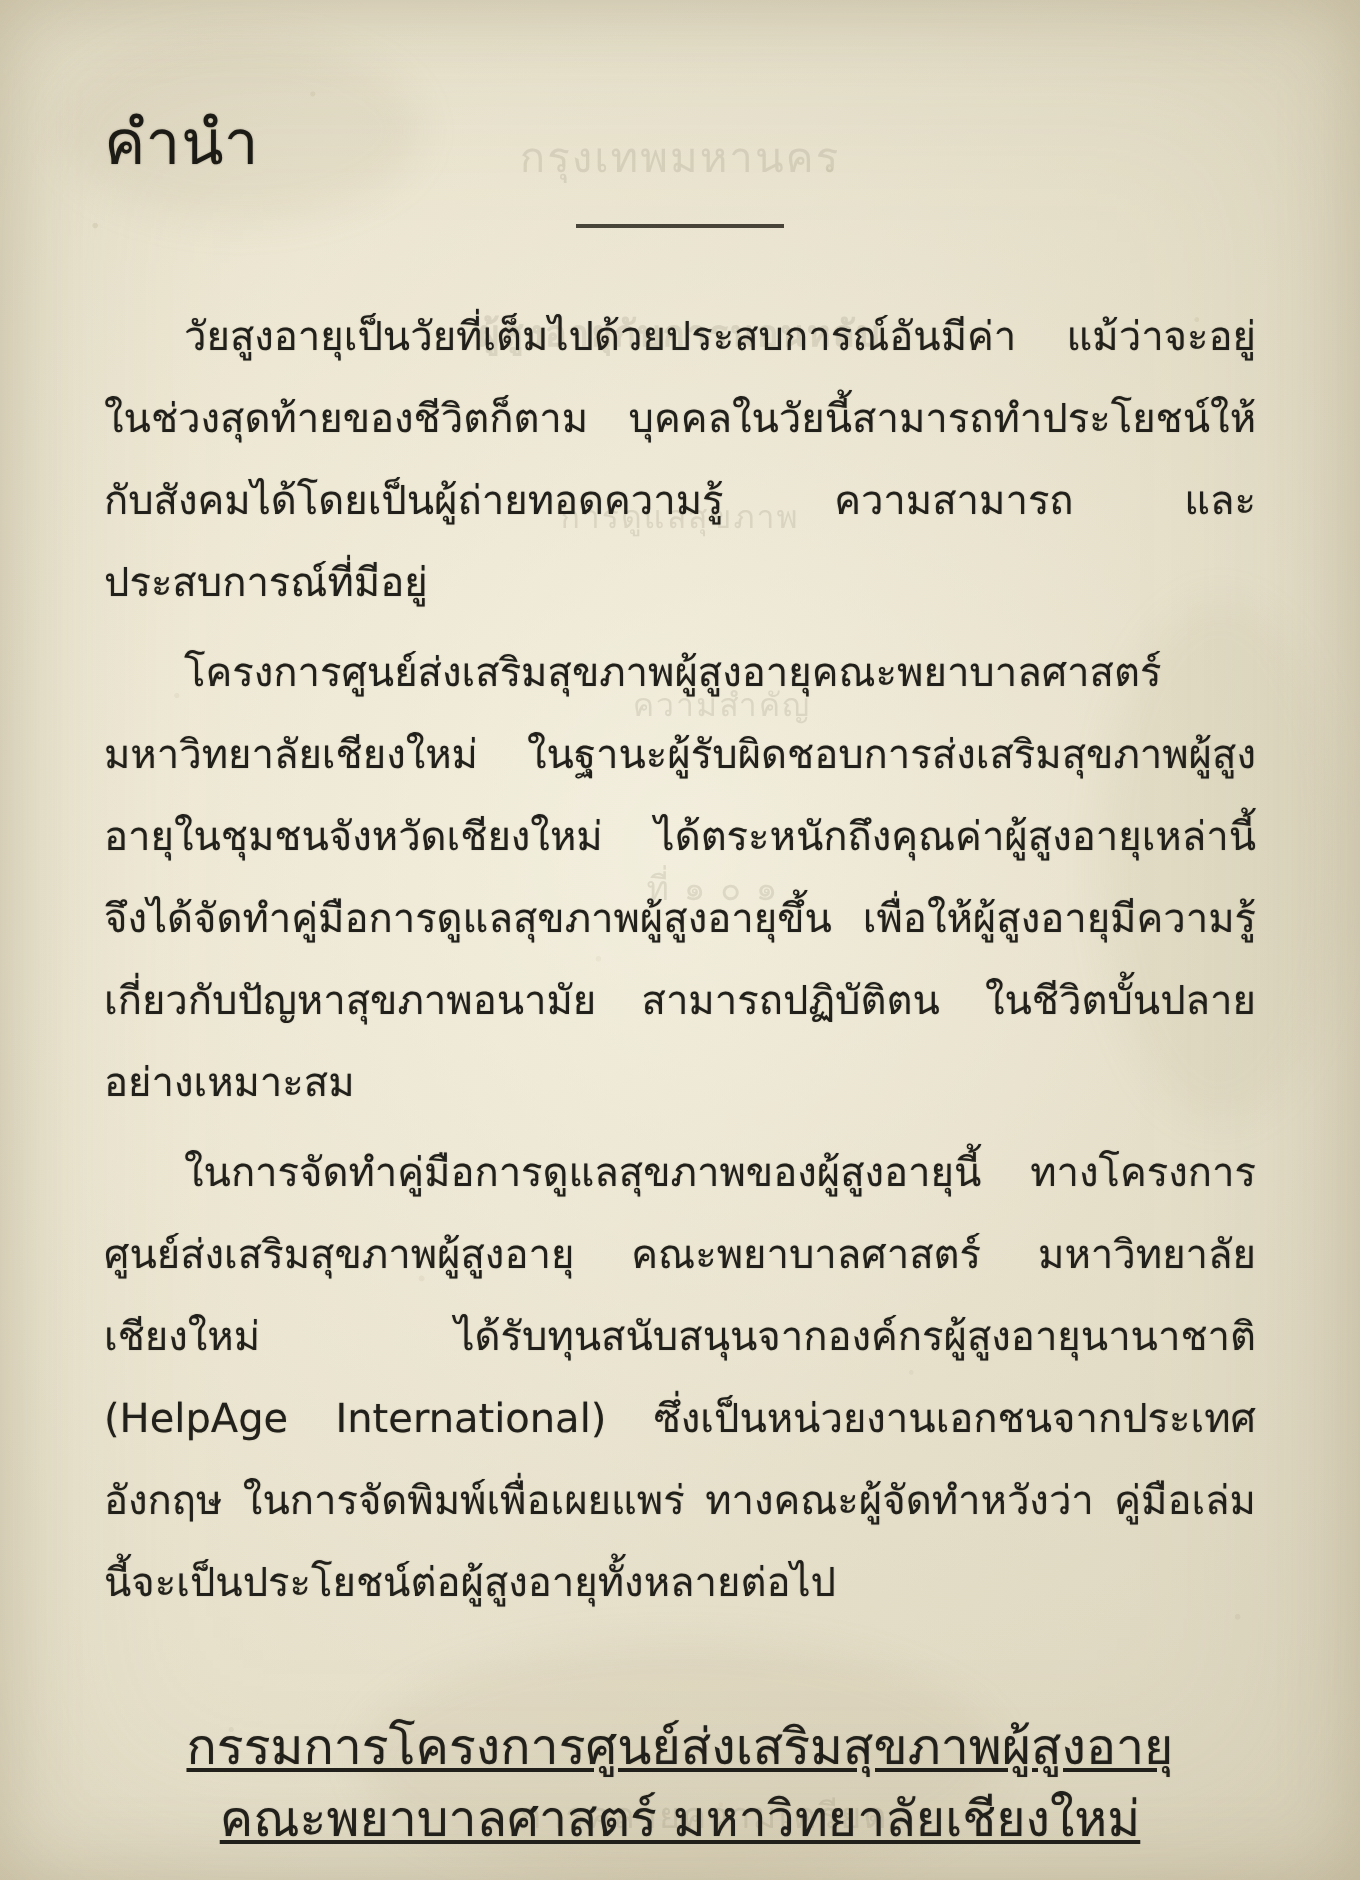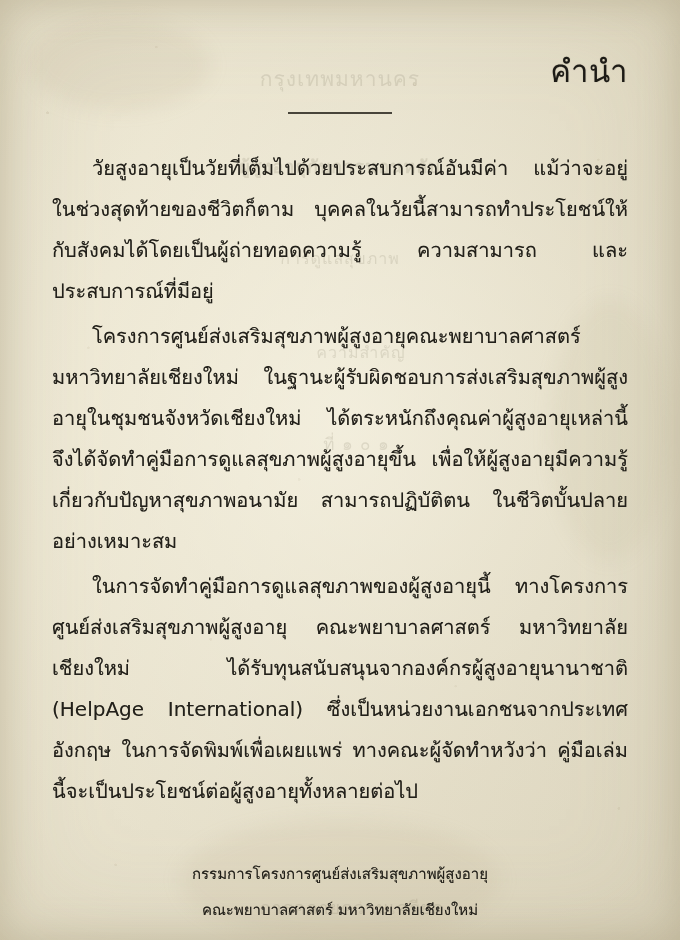--- a/index.html
+++ b/index.html
@@ -84,21 +84,21 @@
 
   .content {
     position: relative;
     z-index: 3;
     padding: 0 52px;
   }
 
   .title {
     margin: 0;
     padding-top: 46px;
-    text-align: right;
+    text-align: left;
     font-size: 31px;
     font-weight: 400;
     color: #1d1b16;
     letter-spacing: 0.5px;
     text-shadow: 0 0 1px rgba(40,36,26,0.35);
   }
   .title-rule {
     width: 104px;
     height: 0;
     margin: 16px auto 0;
@@ -119,24 +119,25 @@
     text-shadow: 0 0 0.6px rgba(35,32,24,0.35);
     word-spacing: 1px;
   }
   .para + .para { margin-top: 2px; }
 
   .colophon {
     margin-top: 44px;
     text-align: center;
   }
   .colophon-line {
-    font-size: 15px;
+    font-size: 25px;
     line-height: 36px;
     color: #22201a;
     text-shadow: 0 0 0.6px rgba(35,32,24,0.35);
+    text-decoration: underline;
   }
 </style>
 </head>
 <body>
 
 <div class="page">
 
   <div class="stain-a"></div>
   <div class="stain-b"></div>
   <div class="stain-c"></div>

